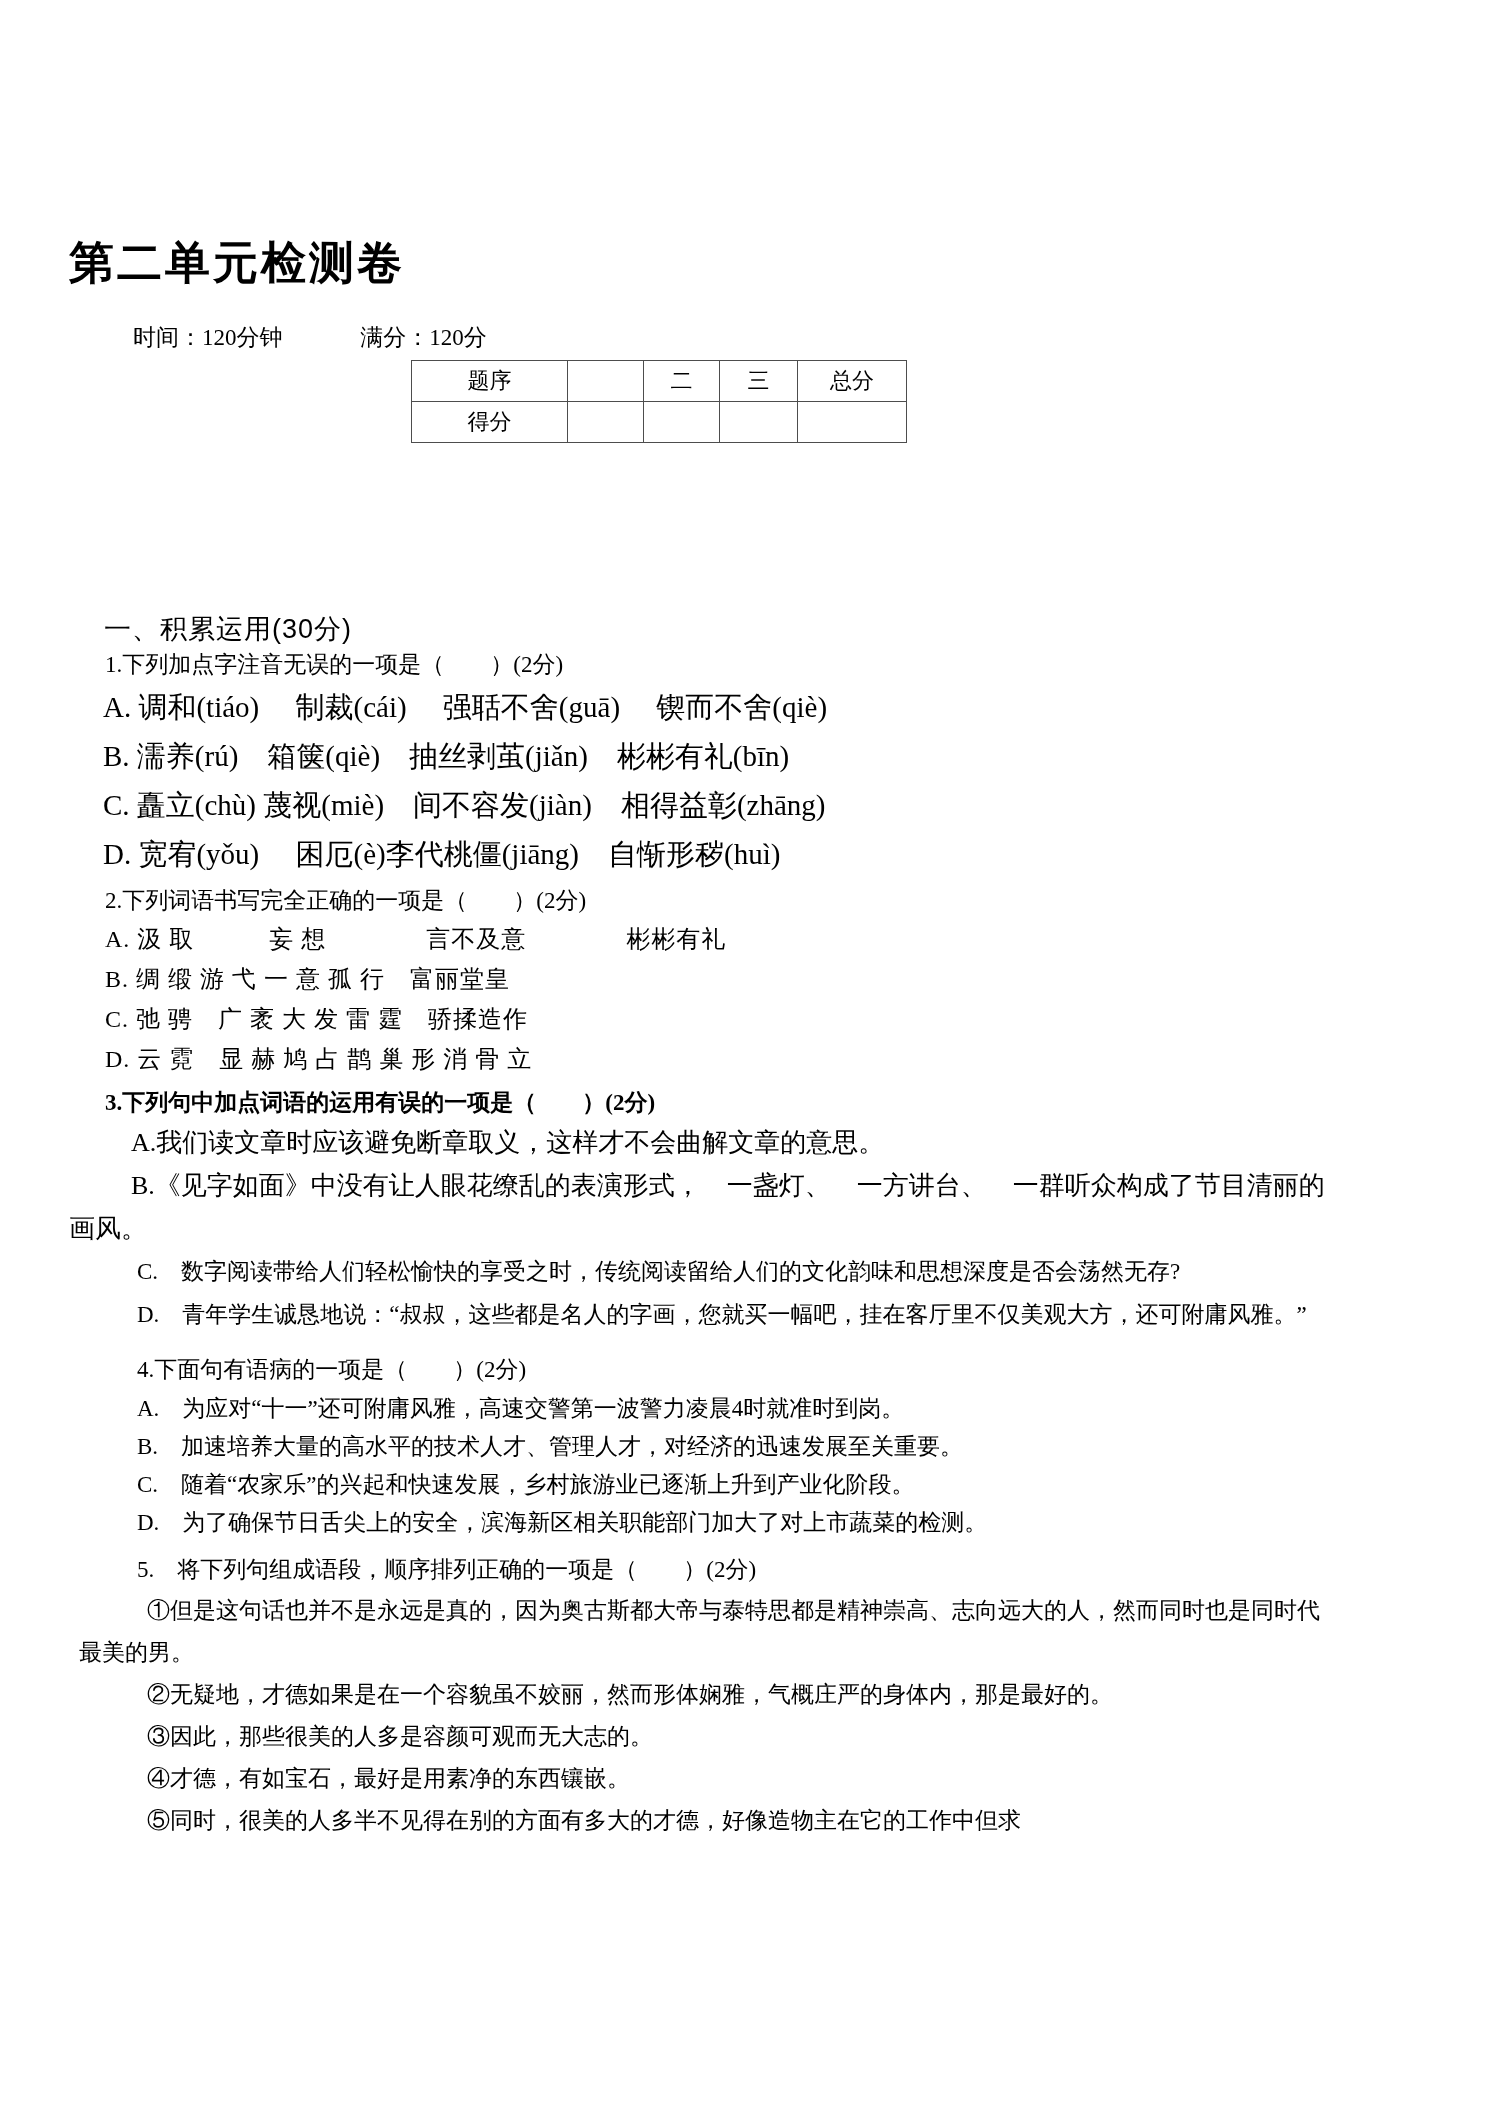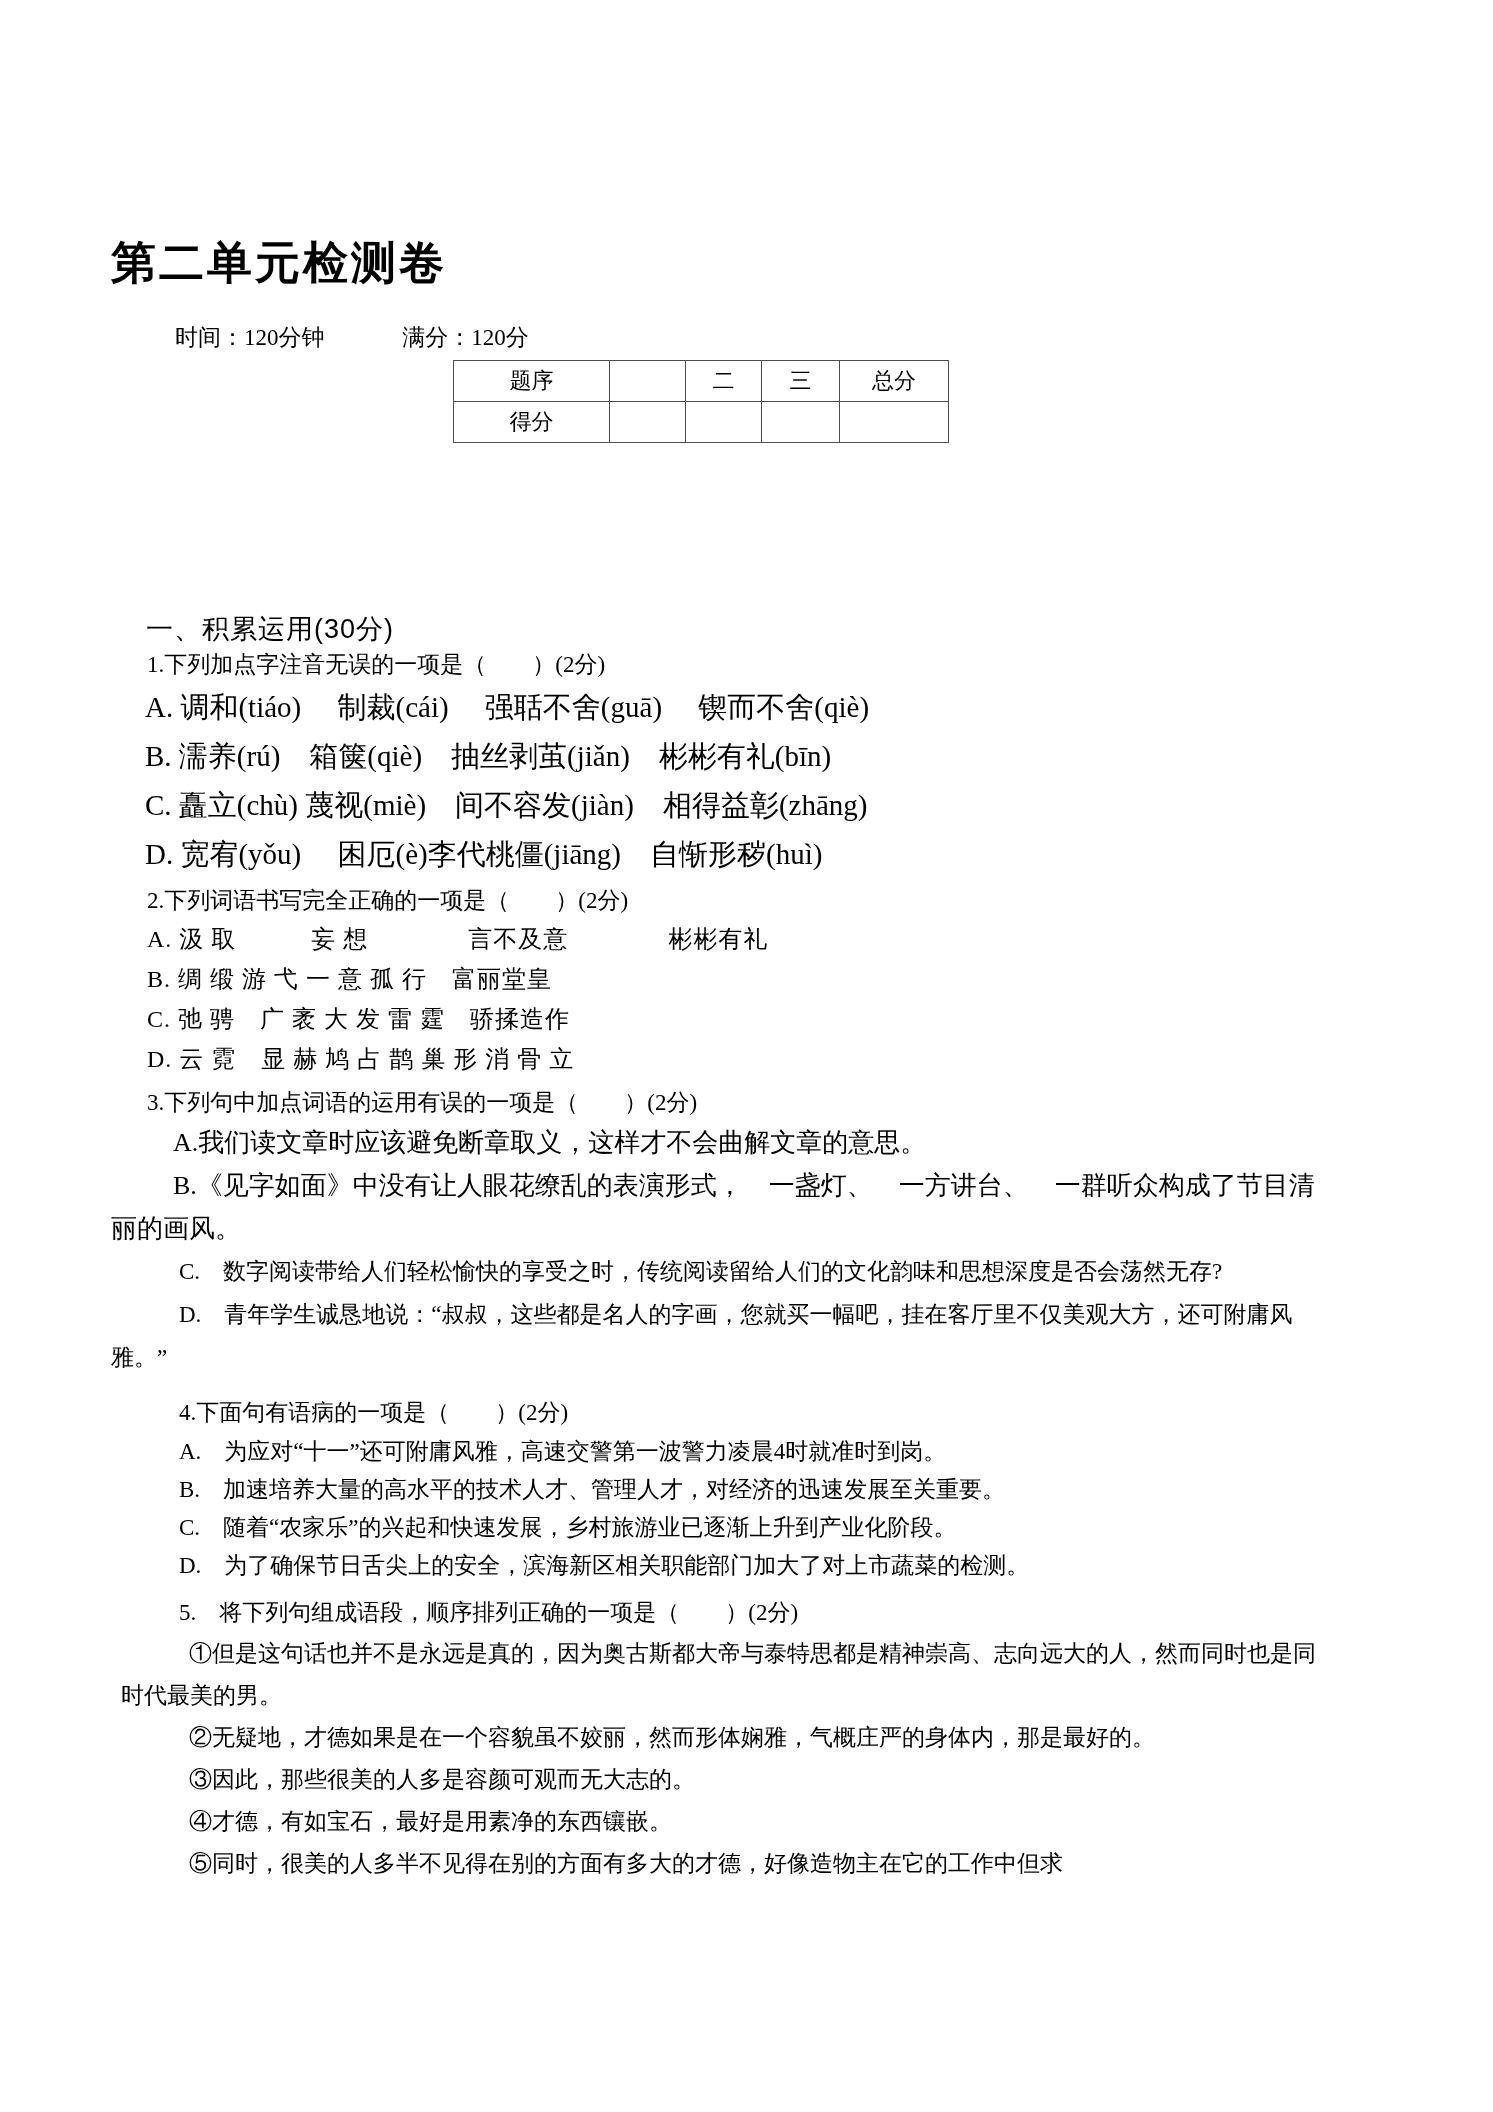--- a/index.html
+++ b/index.html
@@ -11,21 +11,21 @@
   body {
     width: 1493px;
     height: 2112px;
     overflow: hidden;
     font-family: "Liberation Serif", "DejaVu Serif", serif;
   }
   .page {
     box-sizing: border-box;
     width: 1493px;
     height: 2112px;
-    padding: 236px 158px 0 111px;
+    padding: 236px 158px 0 69px;
   }
   .exam-title {
     font-size: 45px;
     font-weight: bold;
     letter-spacing: 3px;
     line-height: 1.2;
     font-family: "Liberation Serif", "DejaVu Serif", serif;
   }
   .meta-line {
     margin-top: 34px;
@@ -65,21 +65,21 @@
     letter-spacing: 1px;
   }
   p { margin: 0; font-size: 23px; line-height: 40px; }
   .stem-12 { text-indent: 36px; line-height: 36px; }
   .q1-opt { font-size: 29px; line-height: 49px; text-indent: 34px; font-family: Liberation Serif, serif; }
   .q2-stem { margin-top: 4px; }
   .q2-opt { font-size: 24px; line-height: 40px; text-indent: 36px; letter-spacing: 1px; }
   .stem-345 { text-indent: 68px; line-height: 40px; }
   .q3-a, .q3-b { font-size: 26px; line-height: 43px; text-indent: 62px; }
   .q3-c, .q3-d { font-size: 23px; line-height: 43px; text-indent: 68px; }
-  .q3-stem { margin-top: 6px; }
+  .q3-stem { margin-top: 6px; font-weight: bold; }
   .q4-stem { margin-top: 14px; }
   .q4-opt { line-height: 38px; text-indent: 68px; }
   .q5-stem { margin-top: 8px; }
   .q5-item { line-height: 42px; text-indent: 68px; margin-left: 10px; }
 </style>
 </head>
 <body>
 
 <div class="page">
 

